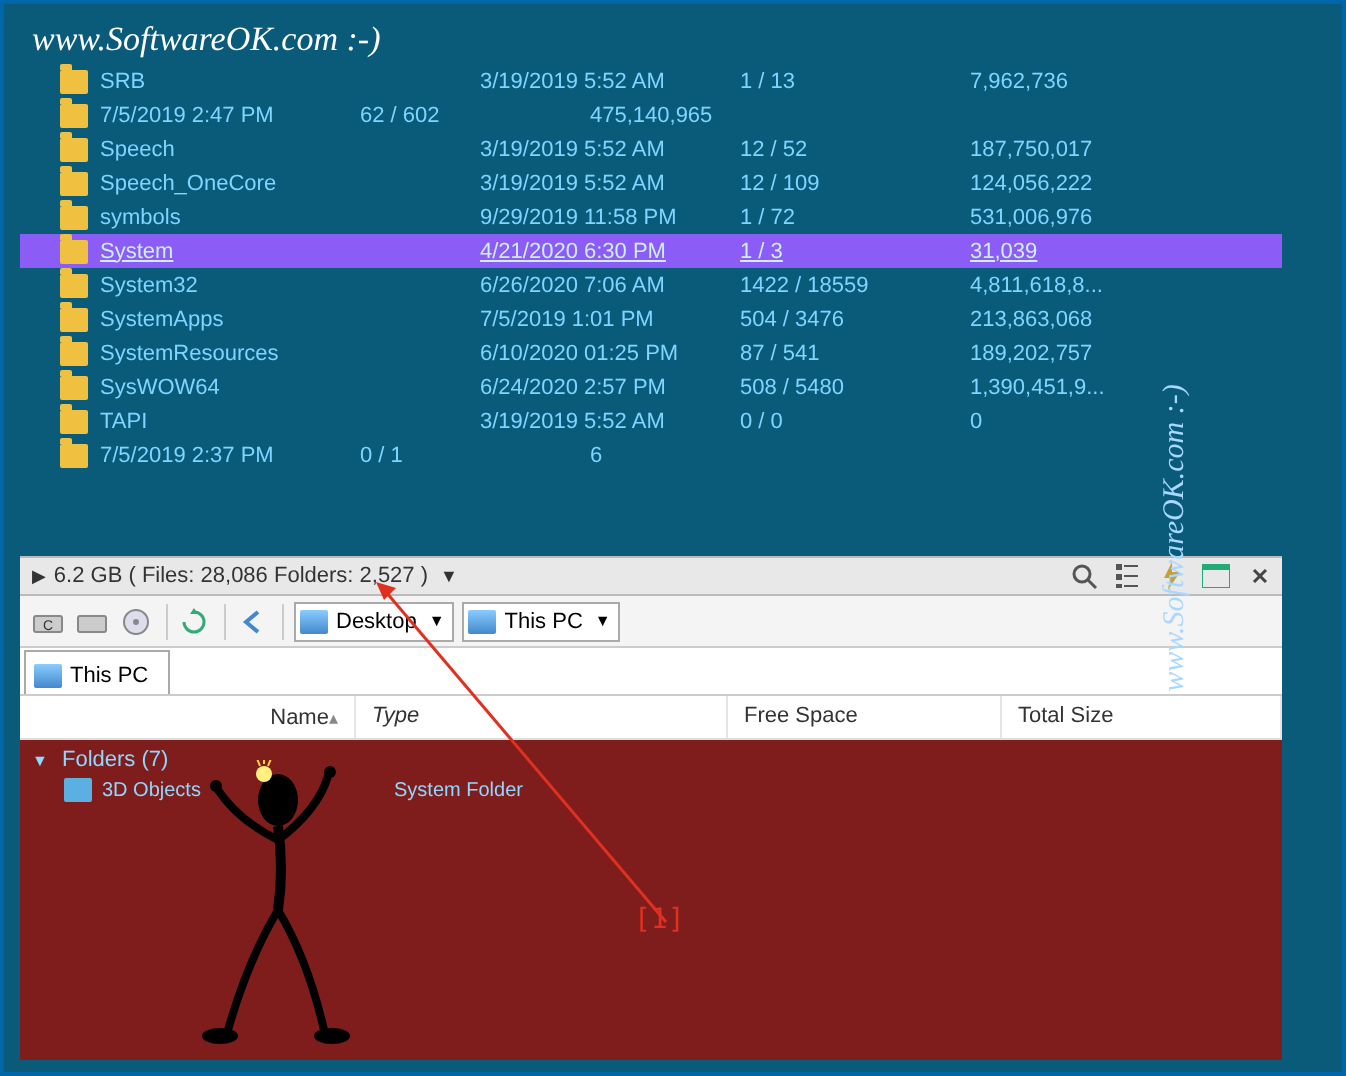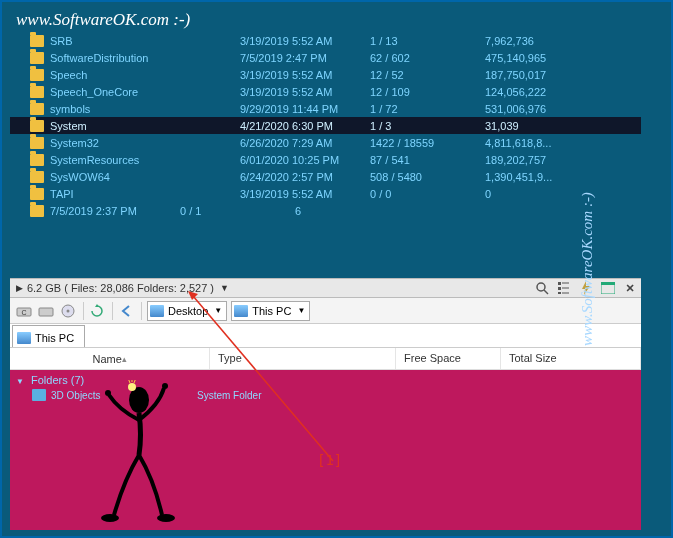--- a/index.html
+++ b/index.html
@@ -41,22 +41,23 @@
 }
 .folder-row {
   display: flex;
   align-items: center;
   height: 17px;
   color: #7fd5ff;
   font-size: 11px;
   padding-left: 20px;
 }
 .folder-row.sel {
-  background: #0f172a;
+  background: #8b5cf6;
   color: #cfefff;
+  text-decoration: underline;
 }
 .folder-icon {
   width: 14px; height: 12px;
   background: #f0c040;
   border-radius: 1px;
   margin-right: 6px;
   flex-shrink: 0;
   position: relative;
 }
 .folder-icon::before {
@@ -157,29 +158,29 @@
   background: #fff;
   border-bottom: 1px solid #ddd;
   display: flex;
 }
 .hcol {
   border-right: 1px solid #e5e5e5;
   padding: 4px 8px;
   font-size: 11px;
   color: #333;
 }
-.hname { width: 200px; display: flex; align-items: center; justify-content: center; }
-.htype { width: 186px; }
+.hname { width: 168px; display: flex; align-items: center; justify-content: flex-end; }
+.htype { width: 186px; font-style: italic; }
 .htotal { width: 140px; }
 .hfree { flex: 1; }
 .pinch { font-size: 9px; color: #888; }
 .content-area {
   position: absolute;
   top: 368px; left: 8px; right: 30px; bottom: 6px;
-  background: #be185d;
+  background: #7f1d1d;
   overflow: hidden;
 }
 .grp-header {
   color: #8fd8ff;
   font-size: 11px;
   padding: 4px 0 2px 6px;
 }
 .grp-header .tri { font-size: 8px; margin-right: 4px; }
 .item-row {
   display: flex;
@@ -227,21 +228,20 @@
 <div class="top-pane" id="folder-list">
     <div class="folder-row">
       <span class="folder-icon"></span>
       <span class="col-name">SRB</span>
       <span class="col-date">3/19/2019 5:52 AM</span>
       <span class="col-count">1 / 13</span>
       <span class="col-size">7,962,736</span>
     </div>
     <div class="folder-row">
       <span class="folder-icon"></span>
-      <span class="col-name">SoftwareDistribution</span>
       <span class="col-date">7/5/2019 2:47 PM</span>
       <span class="col-count">62 / 602</span>
       <span class="col-size">475,140,965</span>
     </div>
     <div class="folder-row">
       <span class="folder-icon"></span>
       <span class="col-name">Speech</span>
       <span class="col-date">3/19/2019 5:52 AM</span>
       <span class="col-count">12 / 52</span>
       <span class="col-size">187,750,017</span>
@@ -249,42 +249,49 @@
     <div class="folder-row">
       <span class="folder-icon"></span>
       <span class="col-name">Speech_OneCore</span>
       <span class="col-date">3/19/2019 5:52 AM</span>
       <span class="col-count">12 / 109</span>
       <span class="col-size">124,056,222</span>
     </div>
     <div class="folder-row">
       <span class="folder-icon"></span>
       <span class="col-name">symbols</span>
-      <span class="col-date">9/29/2019 11:44 PM</span>
+      <span class="col-date">9/29/2019 11:58 PM</span>
       <span class="col-count">1 / 72</span>
       <span class="col-size">531,006,976</span>
     </div>
     <div class="folder-row sel">
       <span class="folder-icon"></span>
       <span class="col-name">System</span>
       <span class="col-date">4/21/2020 6:30 PM</span>
       <span class="col-count">1 / 3</span>
       <span class="col-size">31,039</span>
     </div>
     <div class="folder-row">
       <span class="folder-icon"></span>
       <span class="col-name">System32</span>
-      <span class="col-date">6/26/2020 7:29 AM</span>
+      <span class="col-date">6/26/2020 7:06 AM</span>
       <span class="col-count">1422 / 18559</span>
       <span class="col-size">4,811,618,8...</span>
     </div>
     <div class="folder-row">
       <span class="folder-icon"></span>
+      <span class="col-name">SystemApps</span>
+      <span class="col-date">7/5/2019 1:01 PM</span>
+      <span class="col-count">504 / 3476</span>
+      <span class="col-size">213,863,068</span>
+    </div>
+    <div class="folder-row">
+      <span class="folder-icon"></span>
       <span class="col-name">SystemResources</span>
-      <span class="col-date">6/01/2020 10:25 PM</span>
+      <span class="col-date">6/10/2020 01:25 PM</span>
       <span class="col-count">87 / 541</span>
       <span class="col-size">189,202,757</span>
     </div>
     <div class="folder-row">
       <span class="folder-icon"></span>
       <span class="col-name">SysWOW64</span>
       <span class="col-date">6/24/2020 2:57 PM</span>
       <span class="col-count">508 / 5480</span>
       <span class="col-size">1,390,451,9...</span>
     </div>

